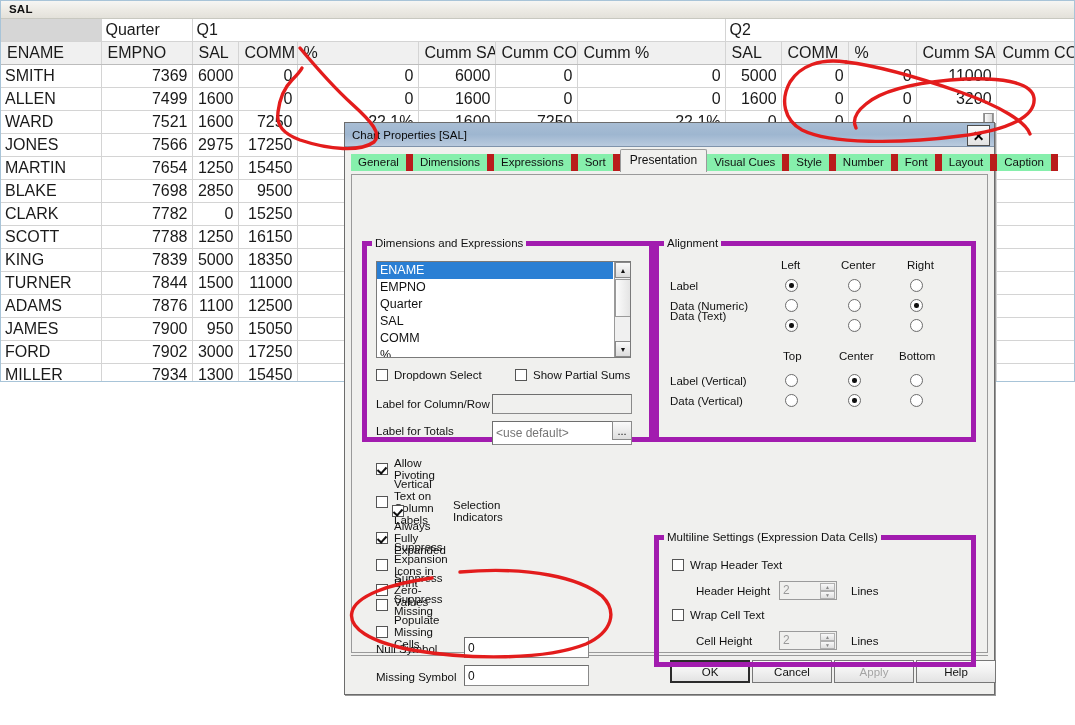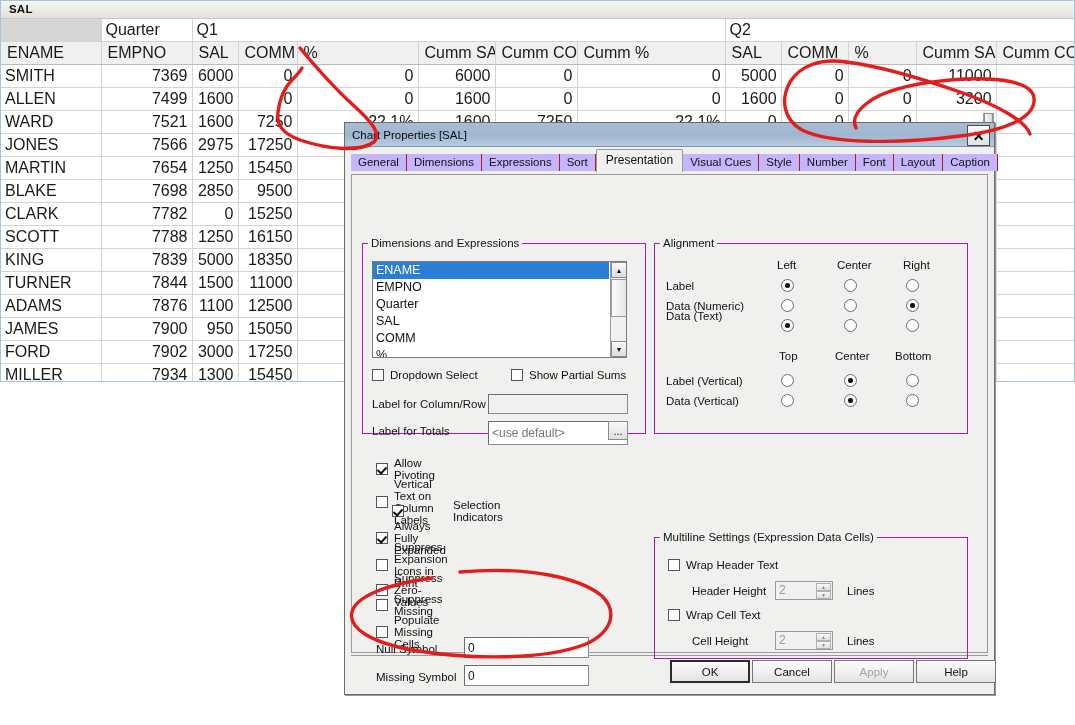--- a/index.html
+++ b/index.html
@@ -114,22 +114,22 @@
     height: 24px;
     padding: 6px 0 0 6px;
     box-sizing: border-box;
     background: #f0f0ee;
     position: relative;
   }
   .tab {
     font-size: 11.5px;
     color: #111;
     padding: 2px 7px 3px 7px;
-    border-right: 1px solid #b91c1c;
-    background: #c4b5fd;
+    border-right: 7px solid #b91c1c;
+    background: #86efac;
     white-space: nowrap;
     cursor: default;
   }
   .tab.sel {
     background: #f0f0ee;
     border: 1px solid #9a9a9a;
     border-bottom: none;
     border-radius: 2px 2px 0 0;
     padding: 3px 9px 5px 9px;
     margin-bottom: -1px;
@@ -142,21 +142,21 @@
     left: 6px; top: 51px;
     right: 6px; bottom: 41px;
     border: 1px solid #9a9a9a;
     background: #f0f0ee;
     box-sizing: border-box;
     z-index: 2;
   }
 
   fieldset.grp {
     position: absolute;
-    border: 1px solid #a21caf;
+    border: 5px solid #a21caf;
     margin: 0;
     padding: 0;
     background: transparent;
   }
   fieldset.grp > legend {
     font-size: 11.5px;
     color: #111;
     padding: 0 3px;
     margin-left: 5px;
   }

